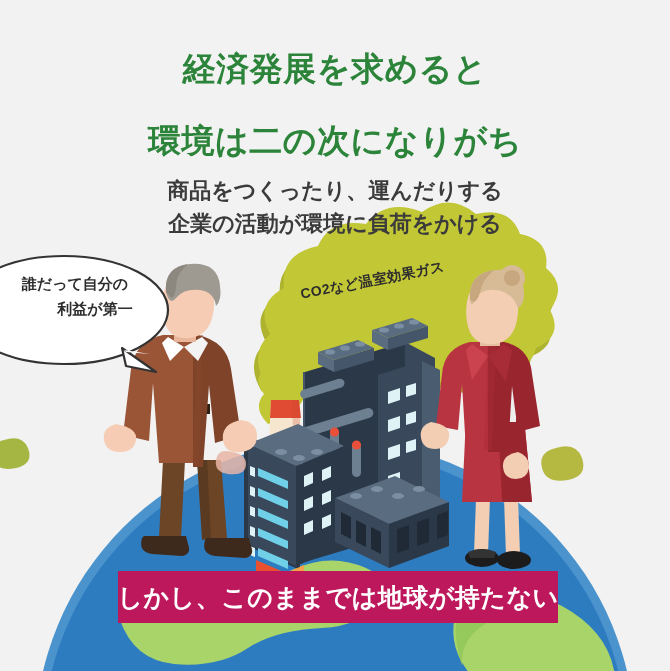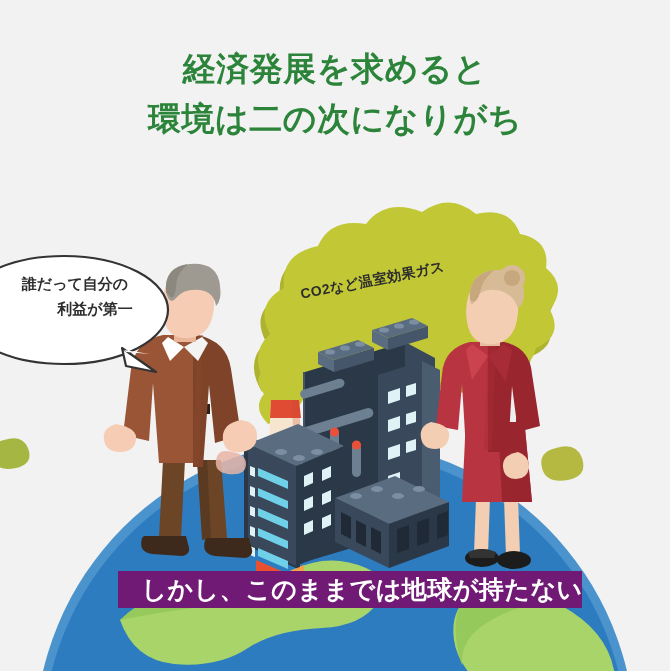--- a/index.html
+++ b/index.html
@@ -29,21 +29,21 @@
     top: 44px;
     width: 670px;
     text-align: center;
     color: #2b8439;
     font-size: 33px;
     font-weight: bold;
     line-height: 50px;
     letter-spacing: 0.5px;
     white-space: nowrap;
   }
-  .headline .l2 { display: block; }
+  .headline .l2 { display: block; margin-top: 22px; }
 
   .subhead {
     position: absolute;
     left: 0;
     top: 174px;
     width: 670px;
     text-align: center;
     color: #3b3b3b;
     font-size: 22px;
     font-weight: bold;
@@ -96,26 +96,25 @@
     transform-origin: left top;
     letter-spacing: 0.4px;
   }
 
   
   #banner {
     position: absolute;
     left: 118px;
     top: 571px;
     width: 440px;
-    height: 37px;
-    background: #701a75;
+    height: 52px;
+    background: #be185d;
     display: flex;
     align-items: center;
     justify-content: center;
-    padding-left: 24px;
   }
   #banner .banner-text {
     color: #ffffff;
     font-size: 25px;
     font-weight: bold;
     white-space: nowrap;
     letter-spacing: 0.5px;
   }
 </style>
 </head>
@@ -381,20 +380,24 @@
       </g>
 
     </g>
   </svg>
 
   <div class="headline">
     <span>経済発展を求めると</span>
     <span class="l2">環境は二の次になりがち</span>
   </div>
 
+  <div class="subhead">
+    <span>商品をつくったり、運んだりする</span>
+    <span class="l2">企業の活動が環境に負荷をかける</span>
+  </div>
 
   <div id="bubble-wrap">
     <div class="bubble-text">
       <span>誰だって自分の</span>
       <span class="l2">利益が第一</span>
     </div>
   </div>
 
   <div id="smoke-label">CO2など温室効果ガス</div>
 

